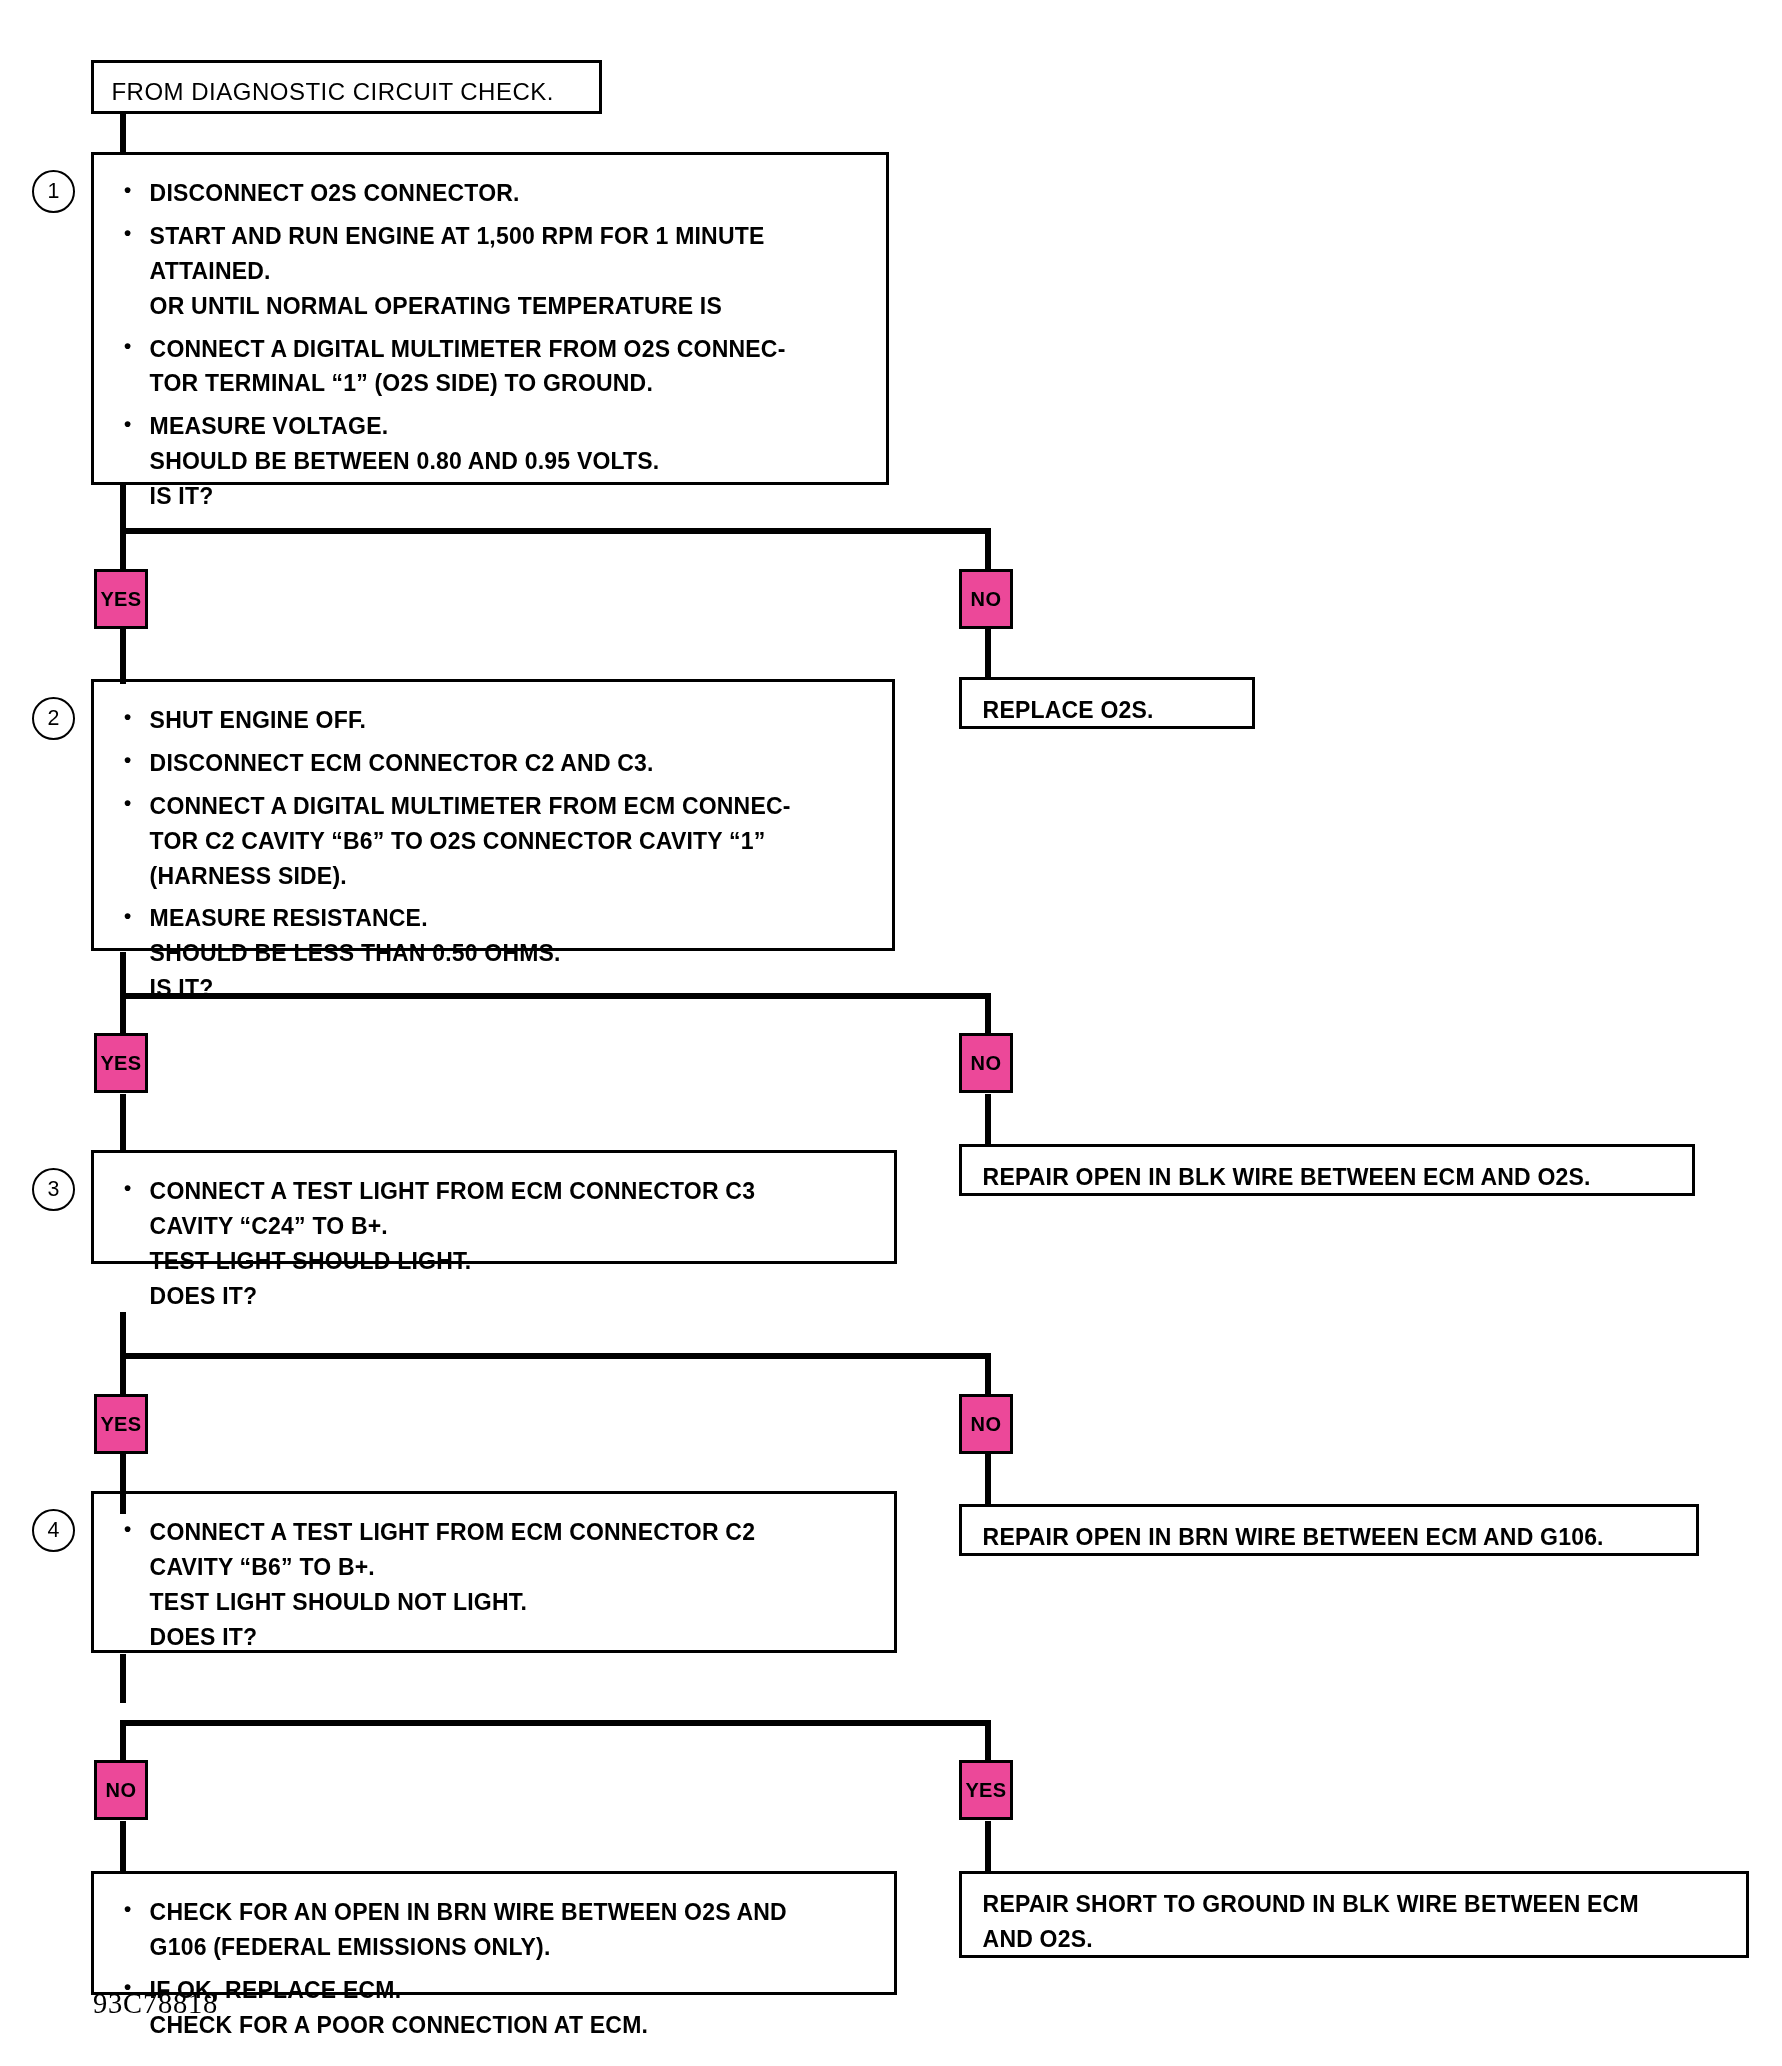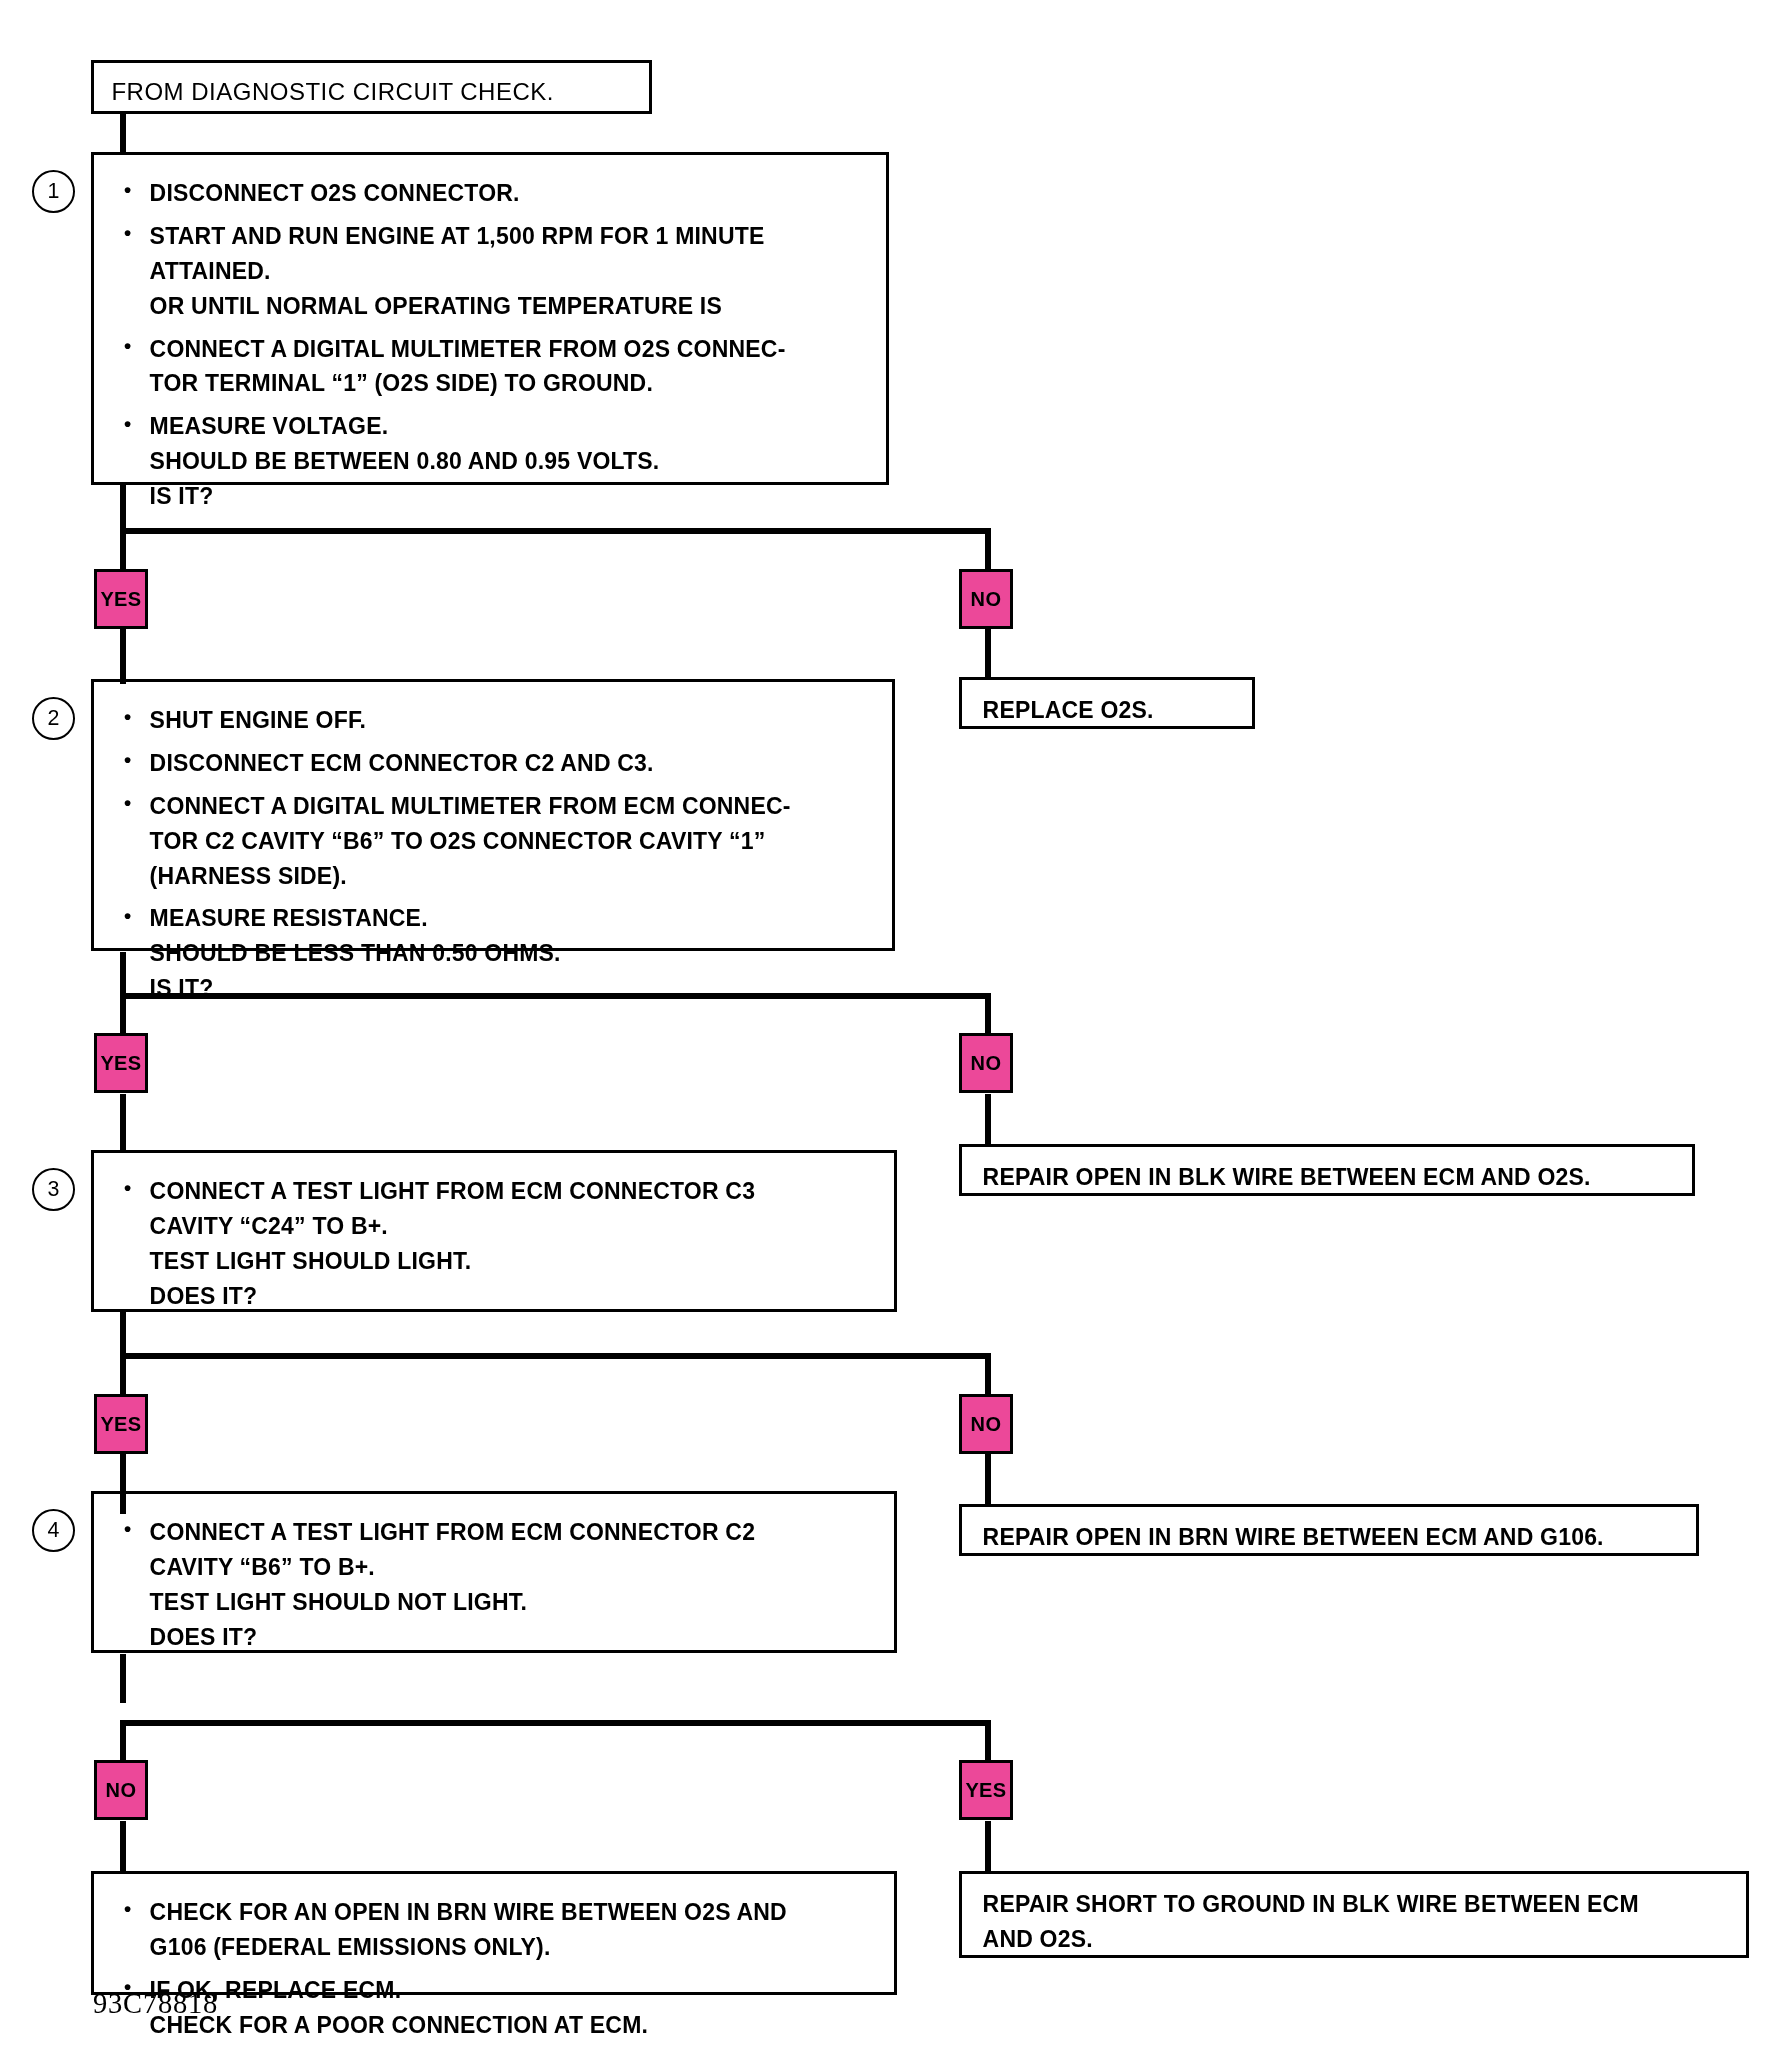--- a/index.html
+++ b/index.html
@@ -130,21 +130,21 @@
     font-size: 28.5px;
     color: #000000;
     letter-spacing: 0.8px;
   }
 </style>
 </head>
 <body>
 
 <div id="page">
 
-  <div class="box entry-box" style="left:91px; top:60px; width:561px; height:54px;">
+  <div class="box entry-box" style="left:91px; top:60px; width:511px; height:54px;">
     <div class="box-inner">
       <span class="lline">FROM DIAGNOSTIC CIRCUIT CHECK.</span>
     </div>
   </div>
 
   <div class="vline" style="left:120px; top:114px; height:41px;"></div>
 
   <div class="stepnum" style="left:32px; top:170px;">1</div>
   <div class="box" style="left:91px; top:152px; width:798px; height:333px;">
     <div class="box-inner">
@@ -222,21 +222,21 @@
   <div class="vline" style="left:120px; top:1094px; height:59px;"></div>
   <div class="vline" style="left:985px; top:1094px; height:52px;"></div>
 
   <div class="box result-box" style="left:959px; top:1144px; width:736px; height:52px;">
     <div class="box-inner">
       <span class="lline">REPAIR OPEN IN BLK WIRE BETWEEN ECM AND O2S.</span>
     </div>
   </div>
 
   <div class="stepnum" style="left:32px; top:1168px;">3</div>
-  <div class="box" style="left:91px; top:1150px; width:806px; height:162px;">
+  <div class="box" style="left:91px; top:1150px; width:806px; height:114px;">
     <div class="box-inner">
       <ul class="blist">
         <li>
           <span class="lline">CONNECT A TEST LIGHT FROM ECM CONNECTOR C3</span>
           <span class="lline">CAVITY “C24” TO B+.</span>
           <span class="lline">TEST LIGHT SHOULD LIGHT.</span>
           <span class="lline">DOES IT?</span>
         </li>
       </ul>
     </div>

